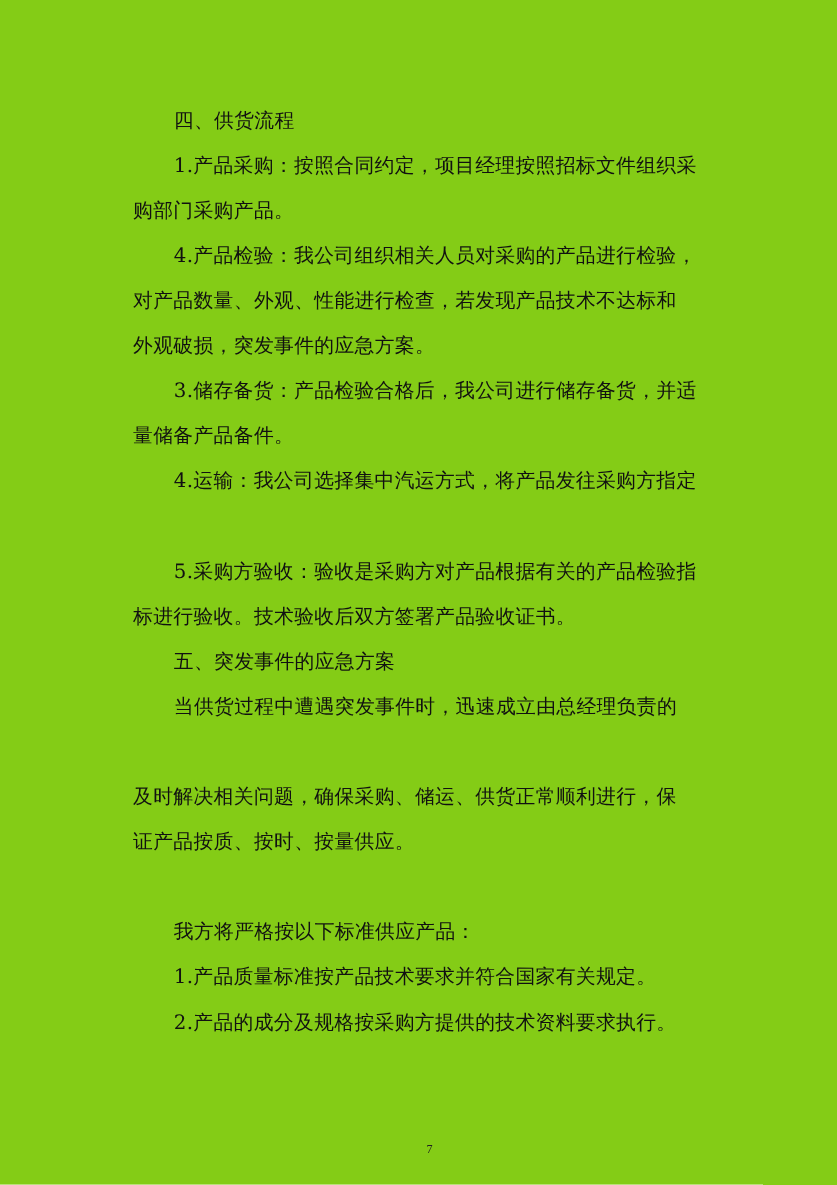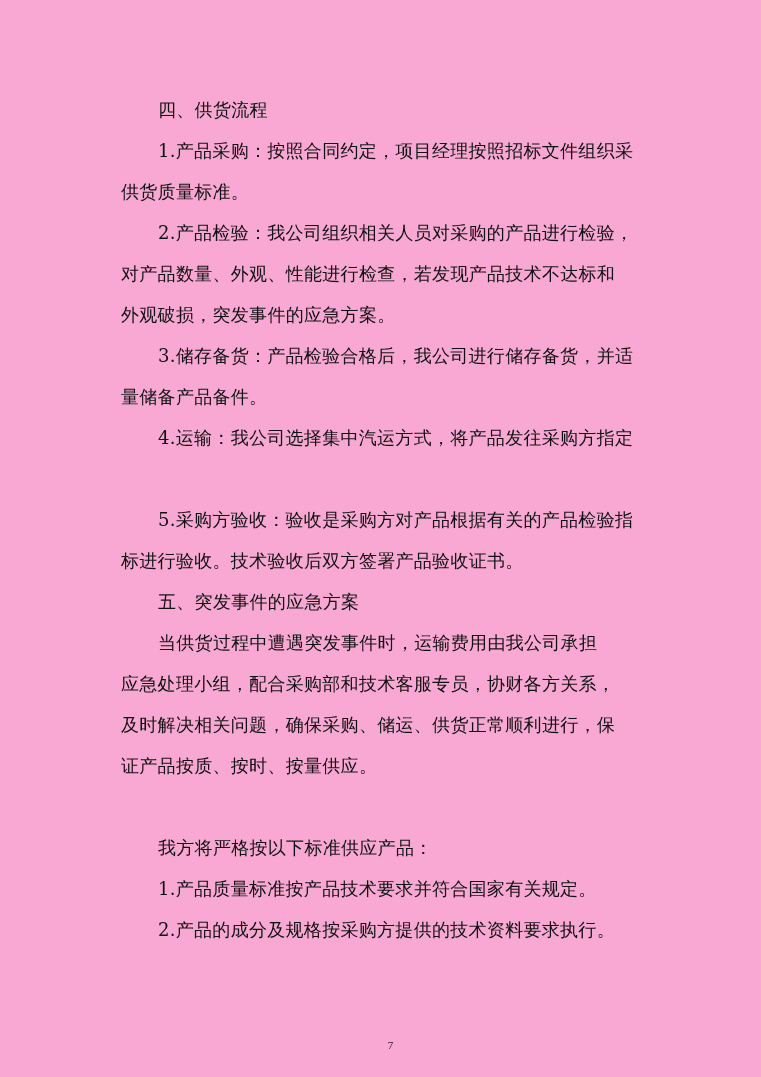--- a/index.html
+++ b/index.html
@@ -14,21 +14,21 @@
       overflow: hidden;
       font-family: "DejaVu Serif", "Liberation Serif", serif;
       color: #111111;
     }
     .page {
       position: absolute;
       left: 0;
       top: 0;
       width: 761px;
       height: 1077px;
-      background: #f9a8d4;
+      background: #84cc16;
     }
     .line {
       position: absolute;
       left: 121px;
       height: 24px;
       font-size: 18px;
       line-height: 24px;
       white-space: nowrap;
       letter-spacing: 0.3px;
     }
@@ -48,38 +48,37 @@
     }
   </style>
 </head>
 <body>
 
 <div class="page">
 
   <div class="line indent" style="top:98px">四、供货流程</div>
 
   <div class="line indent" style="top:139px">1.产品采购：按照合同约定，项目经理按照招标文件组织采</div>
-  <div class="line" style="top:180px">供货质量标准。</div>
+  <div class="line" style="top:180px">购部门采购产品。</div>
 
-  <div class="line indent" style="top:221px">2.产品检验：我公司组织相关人员对采购的产品进行检验，</div>
+  <div class="line indent" style="top:221px">4.产品检验：我公司组织相关人员对采购的产品进行检验，</div>
   <div class="line" style="top:262px">对产品数量、外观、性能进行检查，若发现产品技术不达标和</div>
   <div class="line" style="top:303px">外观破损，突发事件的应急方案。</div>
 
   <div class="line indent" style="top:344px">3.储存备货：产品检验合格后，我公司进行储存备货，并适</div>
   <div class="line" style="top:385px">量储备产品备件。</div>
 
   <div class="line indent" style="top:426px">4.运输：我公司选择集中汽运方式，将产品发往采购方指定</div>
 
   <div class="line indent" style="top:508px">5.采购方验收：验收是采购方对产品根据有关的产品检验指</div>
   <div class="line" style="top:549px">标进行验收。技术验收后双方签署产品验收证书。</div>
 
   <div class="line indent" style="top:590px">五、突发事件的应急方案</div>
 
-  <div class="line indent" style="top:631px">当供货过程中遭遇突发事件时，运输费用由我公司承担</div>
-  <div class="line" style="top:672px">应急处理小组，配合采购部和技术客服专员，协财各方关系，</div>
+  <div class="line indent" style="top:631px">当供货过程中遭遇突发事件时，迅速成立由总经理负责的</div>
   <div class="line" style="top:754px">证产品按质、按时、按量供应。</div>
   <div class="line" style="top:713px">及时解决相关问题，确保采购、储运、供货正常顺利进行，保</div>
 
 
   <div class="line indent" style="top:836px">我方将严格按以下标准供应产品：</div>
   <div class="line indent" style="top:877px">1.产品质量标准按产品技术要求并符合国家有关规定。</div>
   <div class="line indent" style="top:918px">2.产品的成分及规格按采购方提供的技术资料要求执行。</div>
 
   <div class="page-number">7</div>
 </div>

